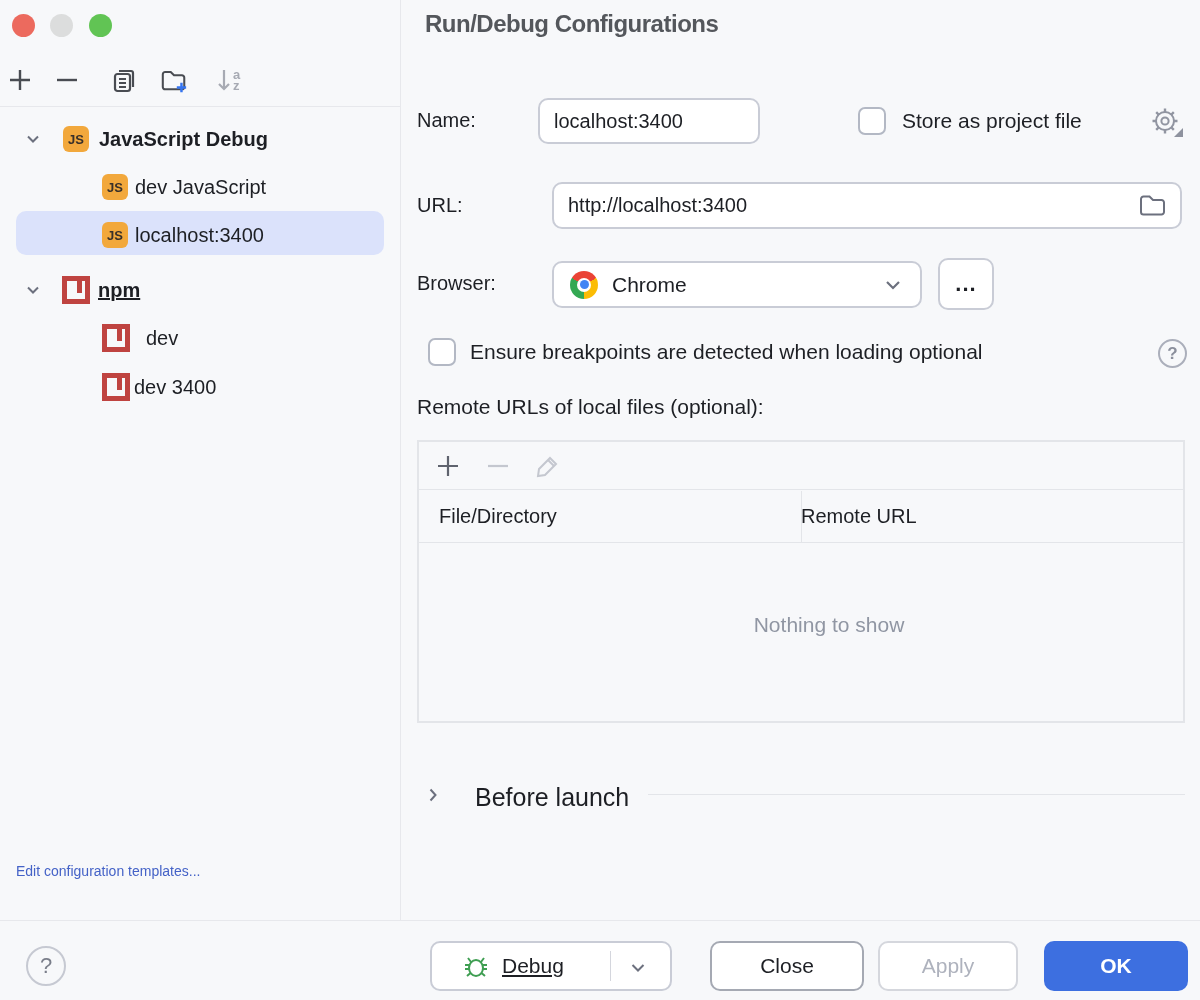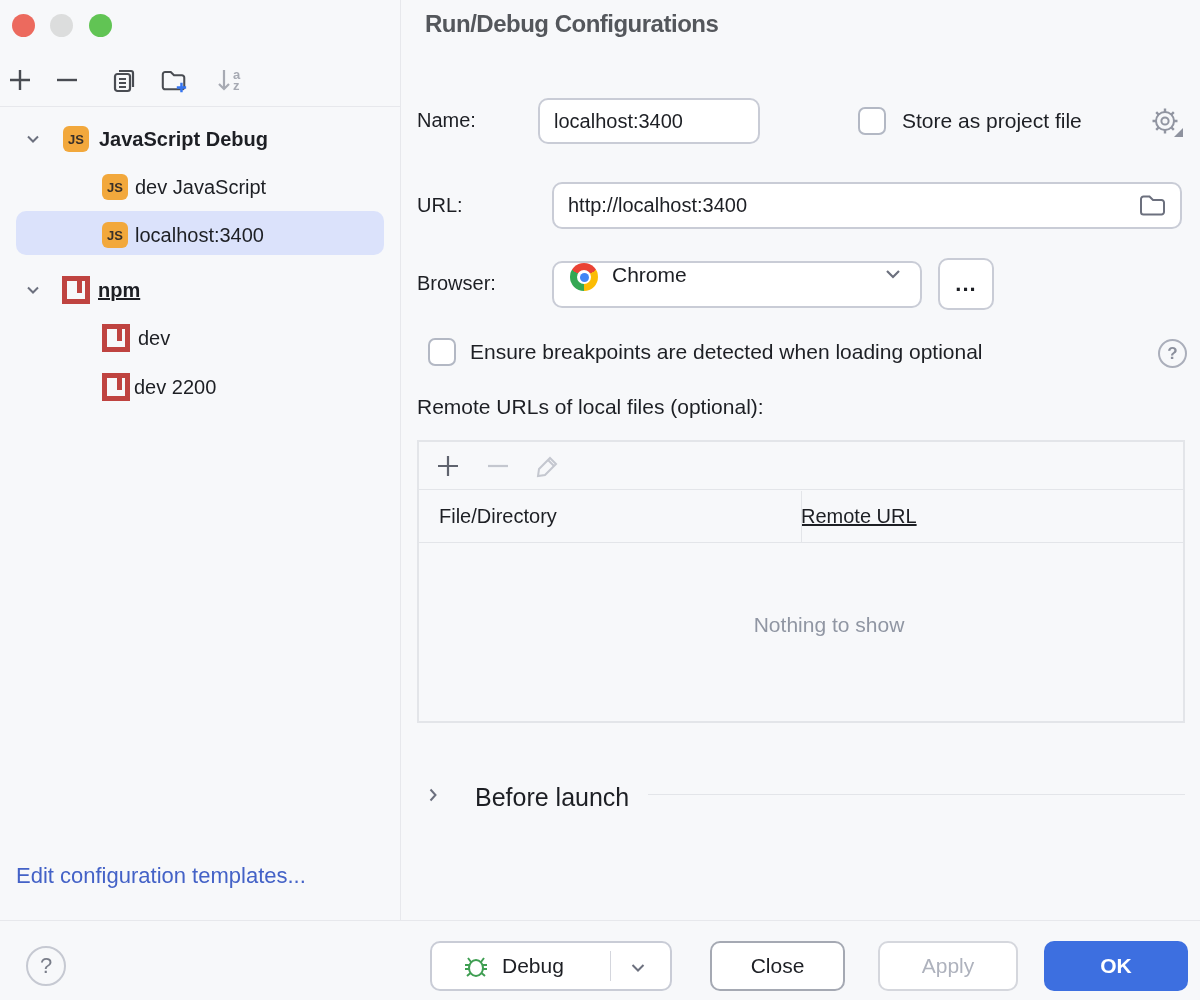--- a/index.html
+++ b/index.html
@@ -40,38 +40,38 @@
   .chev{display:inline-flex;align-items:center;justify-content:center;}
 
   .js-badge{
     width:26px;height:26px;border-radius:6px;background:#f2a83c;
     display:inline-flex;align-items:center;justify-content:center;
     font-size:13px;font-weight:800;color:#38302a;flex:0 0 auto;
   }
   .npm-badge{width:28px;height:28px;flex:0 0 auto;display:inline-flex;}
 
   .edit-link{
-    left:16px;top:863px;font-size:22px;color:#4462c7;cursor:pointer;white-space:nowrap;
+    left:16px;top:863px;font-size:14px;color:#4462c7;cursor:pointer;white-space:nowrap;
   }
 
   
   .form-label{font-size:20px;color:#1d1f24;}
   .field{
     background:#ffffff;border:2px solid #c9ccd6;border-radius:10px;
     font-size:20px;color:#1d1f24;box-sizing:border-box;
     font-family:"Liberation Sans","DejaVu Sans",sans-serif;
     padding:0 14px;outline:none;
   }
   .checkbox{
     width:28px;height:28px;border:2px solid #b3b8c4;border-radius:7px;background:#fff;
     box-sizing:border-box;cursor:pointer;
   }
   .selectbox{
     background:#fff;border:2px solid #c9ccd6;border-radius:10px;box-sizing:border-box;
-    display:flex;cursor:pointer;
+    display:flex;align-items:center;cursor:pointer;
   }
   .chrome-icon{
     width:28px;height:28px;border-radius:50%;position:relative;flex:0 0 auto;
     background:conic-gradient(from -60deg,#ea4335 0deg 120deg,#fbbc04 120deg 240deg,#34a853 240deg 360deg);
   }
   .chrome-icon::before{
     content:"";position:absolute;left:7px;top:7px;width:14px;height:14px;border-radius:50%;
     background:#fff;
   }
   .chrome-icon::after{
@@ -107,22 +107,22 @@
     border:2px solid #c6c9d2;box-sizing:border-box;background:transparent;
     display:flex;align-items:center;justify-content:center;
     font-size:22px;color:#7a7e8a;cursor:pointer;
   }
   .btn{
     height:50px;border-radius:10px;box-sizing:border-box;background:#fff;
     display:flex;align-items:center;justify-content:center;
     font-size:21px;color:#1d1f24;cursor:pointer;
     font-family:"Liberation Sans","DejaVu Sans",sans-serif;
   }
-  .btn-debug{left:430px;top:941px;width:242px;border:2px solid #c9ccd6;justify-content:flex-start;}
-  .btn-close{left:710px;top:941px;width:135px;border:2px solid #a5a9b3;}
+  .btn-debug{left:430px;top:941px;width:242px;border:2px solid #c9ccd6;justify-content:flex-start;text-decoration:underline;}
+  .btn-close{left:710px;top:941px;width:154px;border:2px solid #a5a9b3;}
   .btn-apply{left:878px;top:941px;width:140px;border:2px solid #d5d7dd;color:#aeb2bd;cursor:default;}
   .btn-ok{left:1044px;top:941px;width:144px;background:#3d6fe0;border:none;color:#fff;font-weight:bold;}
   .debug-sep{position:absolute;left:178px;top:8px;width:1px;height:30px;background:#d4d6dd;}
 
   .gear-wrap{position:relative;width:30px;height:30px;}
   .gear-tri{position:absolute;right:-3px;bottom:-1px;width:0;height:0;border-left:9px solid transparent;border-bottom:9px solid #8e929e;}
 </style>
 </head>
 <body>
 
@@ -204,31 +204,31 @@
   <span class="tree-label bold" style="margin-left:8px;">npm</span>
 </div>
 
 <div class="abs tree-row" style="top:314px;">
   <span class="npm-badge" style="margin-left:102px;">
     <svg width="28" height="28" viewBox="0 0 28 28">
         <rect x="2.5" y="2.5" width="23" height="23" fill="none" stroke="#bf4340" stroke-width="5"></rect>
         <rect x="15" y="5" width="5" height="12" fill="#bf4340"></rect>
       </svg>
   </span>
-  <span class="tree-label" style="margin-left:8px;">dev</span>
+  <span class="tree-label" style="margin-left:16px;">dev</span>
 </div>
 
 <div class="abs tree-row" style="top:363px;">
   <span class="npm-badge" style="margin-left:102px;">
     <svg width="28" height="28" viewBox="0 0 28 28">
         <rect x="2.5" y="2.5" width="23" height="23" fill="none" stroke="#bf4340" stroke-width="5"></rect>
         <rect x="15" y="5" width="5" height="12" fill="#bf4340"></rect>
       </svg>
   </span>
-  <span class="tree-label" style="margin-left:4px;">dev 2200</span>
+  <span class="tree-label" style="margin-left:4px;">dev 3400</span>
 </div>
 
 <div class="abs edit-link">Edit configuration templates...</div>
 
 <div class="abs form-label" style="left:417px;top:109px;">Name:</div>
 <input class="abs field" style="left: 538px; top: 98px; width: 222px; height: 46px;" readonly="" value="localhost:3400">
 
 <div class="abs checkbox" style="left:858px;top:107px;"></div>
 <div class="abs form-label" style="left:902px;top:109px;font-size:21px;">Store as project file</div>
 <div class="abs gear-wrap" style="left:1150px;top:106px;">
@@ -280,21 +280,21 @@
     </span>
     <span style="display:inline-flex;">
       <svg width="26" height="26" viewBox="0 0 26 26" fill="none" stroke="#c4c7cf" stroke-width="2">
         <path d="M15 5 l6 6 l-11 11 l-7 1 l1 -7 z"></path>
           <path d="M13 7 l6 6"></path>
       </svg>
     </span>
   </div>
   <div class="rt-header">
     <span style="padding-left:20px;width:362px;box-sizing:border-box;">File/Directory</span>
-    <span style="padding-left:20px;text-decoration:underline;">Remote URL</span>
+    <span style="padding-left:20px;">Remote URL</span>
   </div>
   <div class="rt-col-divider"></div>
   <div class="rt-empty">Nothing to show</div>
 </div>
 
 <div class="abs chev" style="left:424px;top:786px;">
   <svg width="18" height="18" viewBox="0 0 18 18">
       <path d="M6.5 3.5 l5 5.5 l-5 5.5" stroke="#6c707e" stroke-width="2" fill="none"></path>
     </svg>
 </div>

